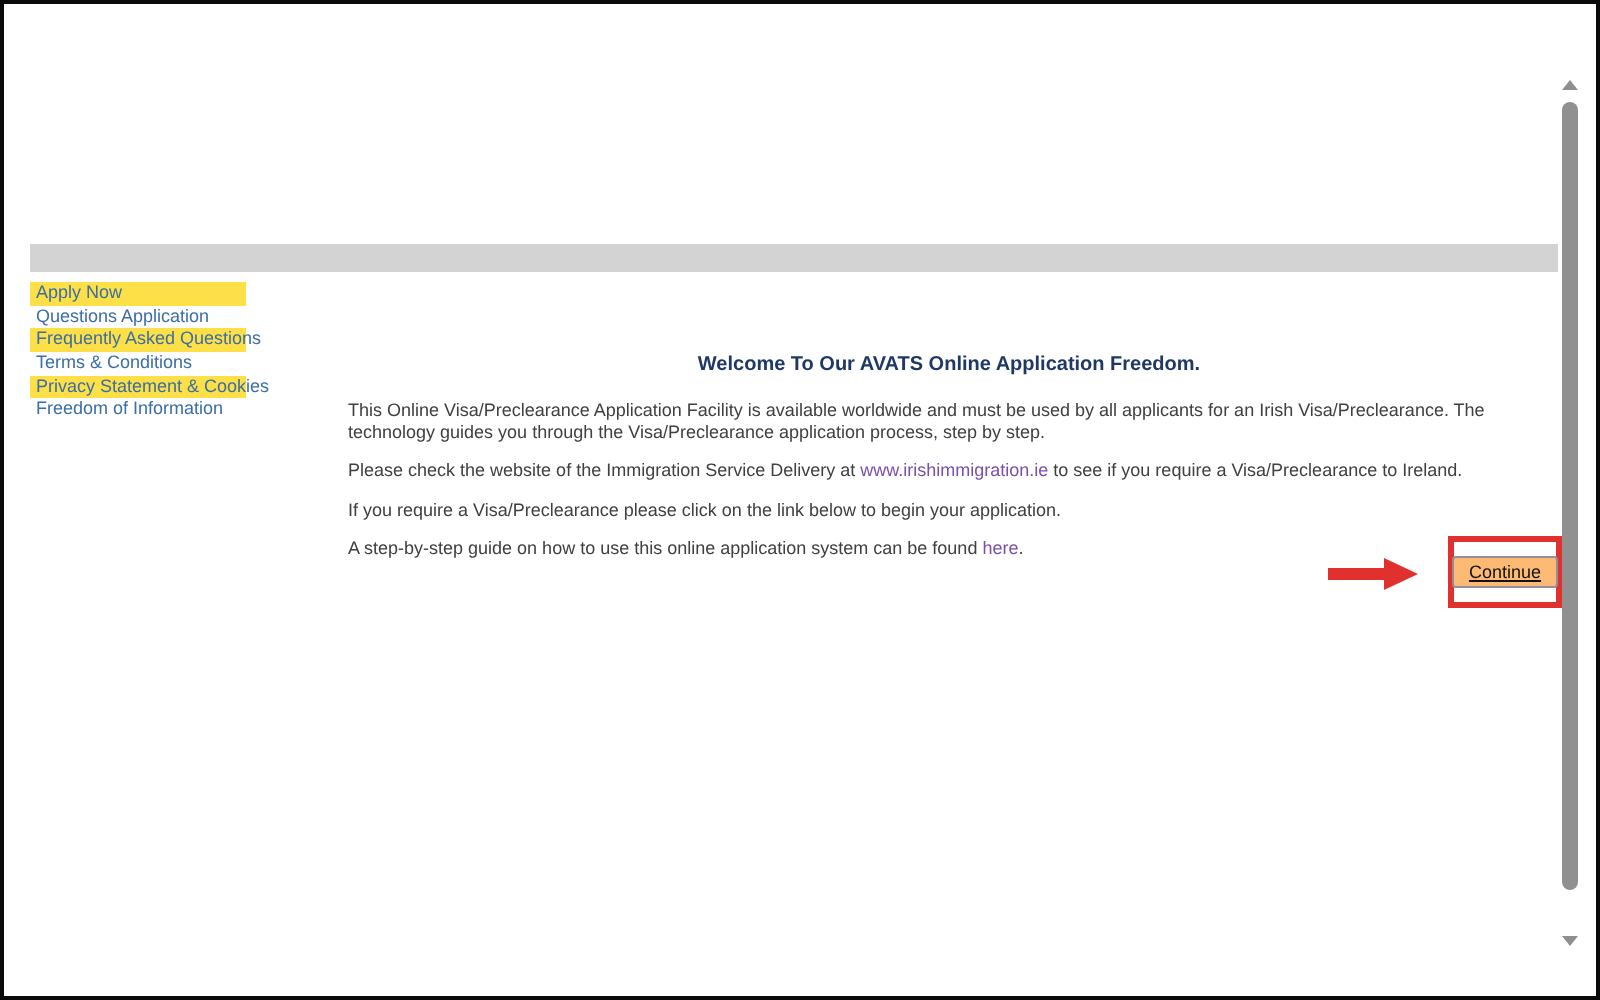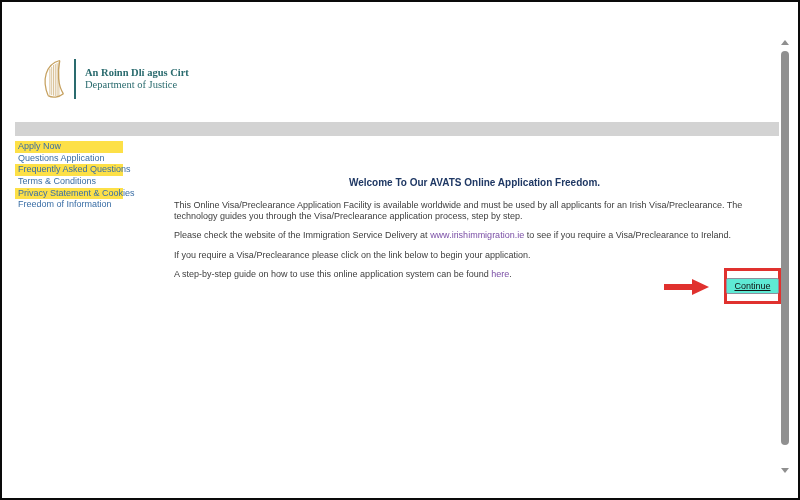--- a/index.html
+++ b/index.html
@@ -68,21 +68,21 @@
   .annot-box{
     position:absolute;left:722px;top:266px;
     width:57px;height:36px;
     border:3px solid #e0312e;
     box-sizing:border-box;
     display:flex;align-items:center;justify-content:center;
   }
   .btn-continue{
     font-family:"Liberation Sans", sans-serif;
     font-size:9px;color:#111;
-    background:#5eead4;
+    background:#fdba74;
     border:1px solid #8f8f9d;
     border-radius:2px;
     padding:2px 7px;
     cursor:pointer;
     text-decoration:underline;
   }
   .annot-arrow{position:absolute;left:660px;top:275px;width:50px;height:20px;}
 
   
   .scrollbar{
@@ -109,40 +109,20 @@
     border-right:4px solid transparent;
     border-top:5px solid #8f8f8f;
     cursor:pointer;
   }
 </style>
 </head>
 <body>
 
 <div class="frame">
 
-  <div class="logo-block">
-    <svg class="harp" viewBox="0 0 30 44" fill="none" stroke="#c6a15f" stroke-width="1.4">
-      <path d="M22 2 C 6 6, 2 24, 9 41"></path>
-      <path d="M22 2 C 19 15, 20 30, 26 39"></path>
-      <path d="M9 41 C 14 44, 21 43, 26 39"></path>
-      <g stroke-width="0.7">
-        <line x1="11" y1="11" x2="11" y2="40"></line>
-        <line x1="13" y1="9" x2="13" y2="40.5"></line>
-        <line x1="15" y1="7" x2="15" y2="41"></line>
-        <line x1="17" y1="6" x2="17" y2="41.5"></line>
-        <line x1="19" y1="5" x2="19" y2="41.5"></line>
-        <line x1="21" y1="4" x2="21" y2="41"></line>
-      </g>
-    </svg>
-    <div class="logo-divider"></div>
-    <div class="logo-text">
-      <div class="l1">An Roinn Dlí agus Cirt</div>
-      <div class="l2">Department of Justice</div>
-    </div>
-  </div>
 
   <div class="top-bar"></div>
 
   <div class="sidebar">
     <div class="sidebar-item hl">Apply Now</div>
     <div class="sidebar-item">Questions Application</div>
     <div class="sidebar-item hl">Frequently Asked Questions</div>
     <div class="sidebar-item">Terms &amp; Conditions</div>
     <div class="sidebar-item hl">Privacy Statement &amp; Cookies</div>
     <div class="sidebar-item">Freedom of Information</div>

